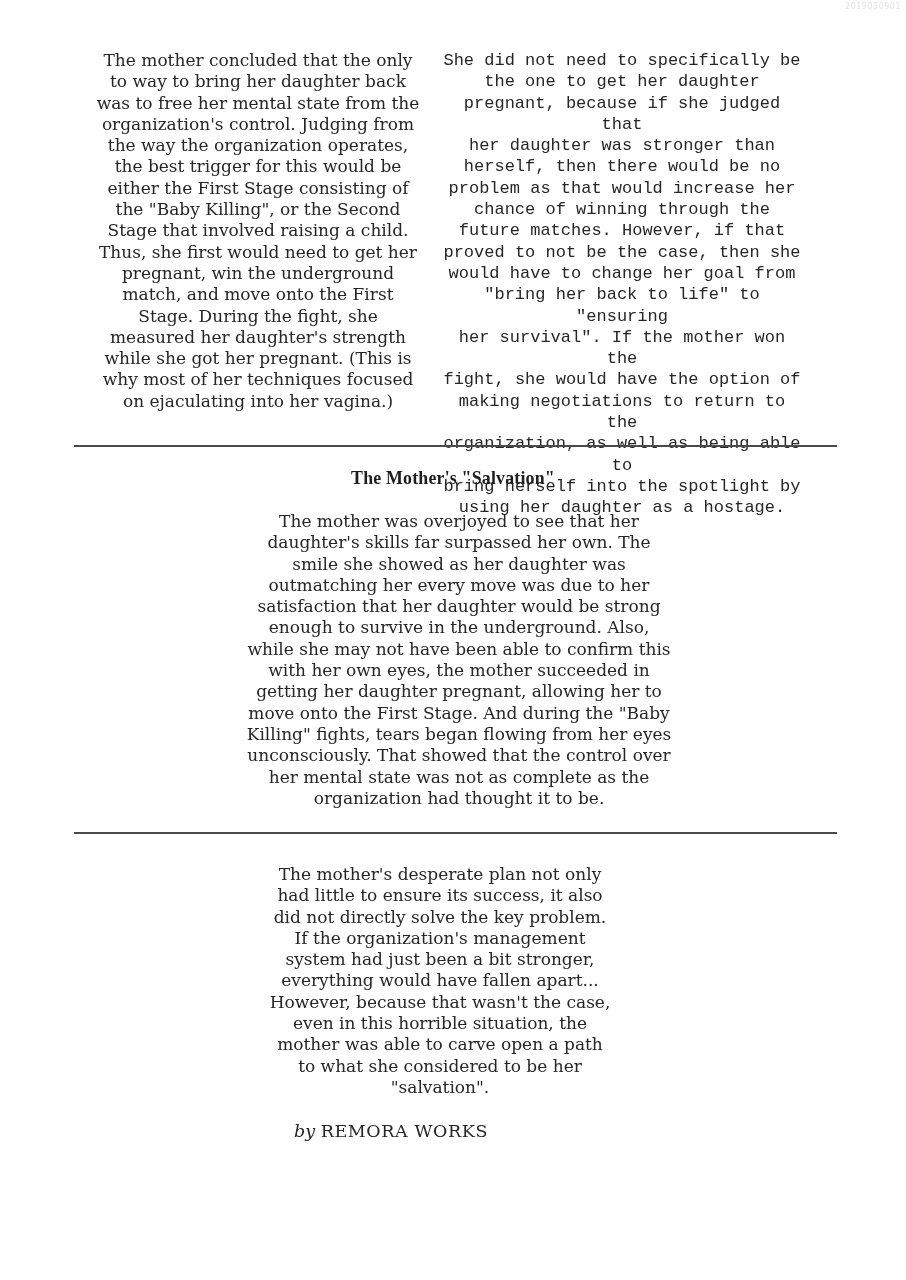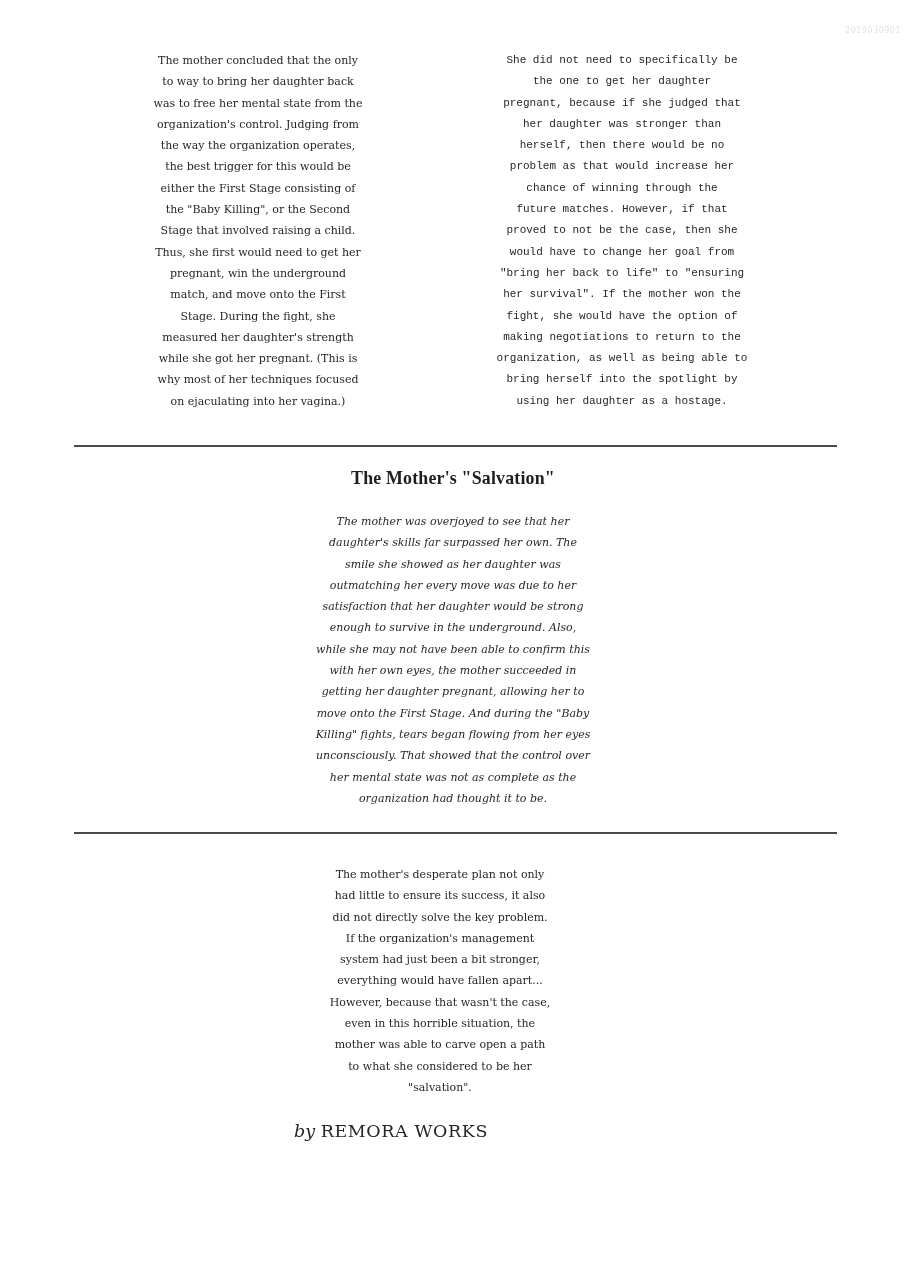--- a/index.html
+++ b/index.html
@@ -17,32 +17,31 @@
     color: #262626;
   }
   .watermark {
     position: absolute;
     top: 2px;
     right: 5px;
     font-family: "DejaVu Sans", "Liberation Sans", sans-serif;
     font-size: 8px;
     letter-spacing: 0.5px;
     color: #e2e2e2;
-    margin-top: 24px;
   }
   .para {
     position: absolute;
     text-align: center;
     white-space: pre-line;
-    font-size: 11px;
+    font-size: 17px;
     line-height: 21.3px;
   }
   .col-left  { top: 50px;  left: 68px;  width: 380px; }
   .col-right { top: 50px;  left: 442px; width: 360px; font-family: Liberation Mono, monospace; }
-  .middle    { top: 511px; left: 203px; width: 500px; font-style: italic; }
+  .middle    { top: 511px; left: 209px; width: 500px; }
   .bottom    { top: 864px; left: 230px; width: 420px; }
   .divider {
     position: absolute;
     left: 74px;
     width: 763px;
     height: 0;
     border: none;
     border-top: 2px solid #4a4a4a;
     margin: 0;
   }

